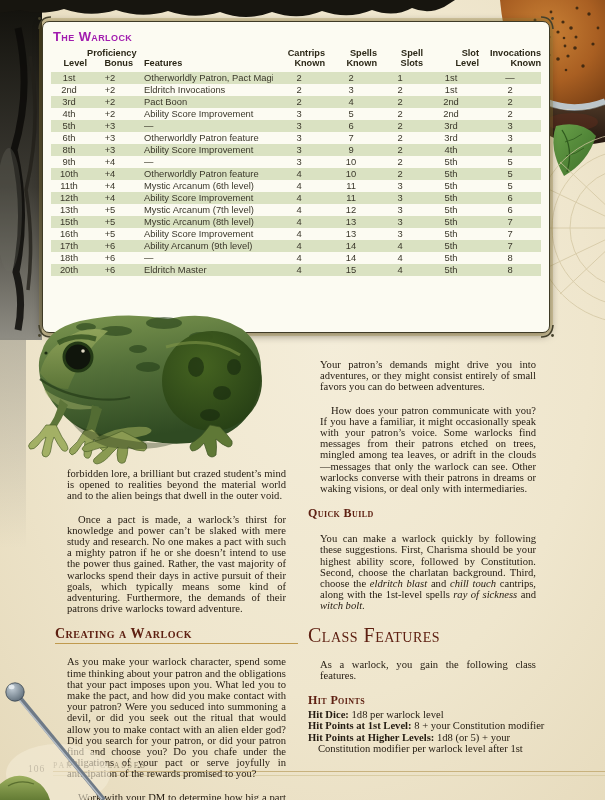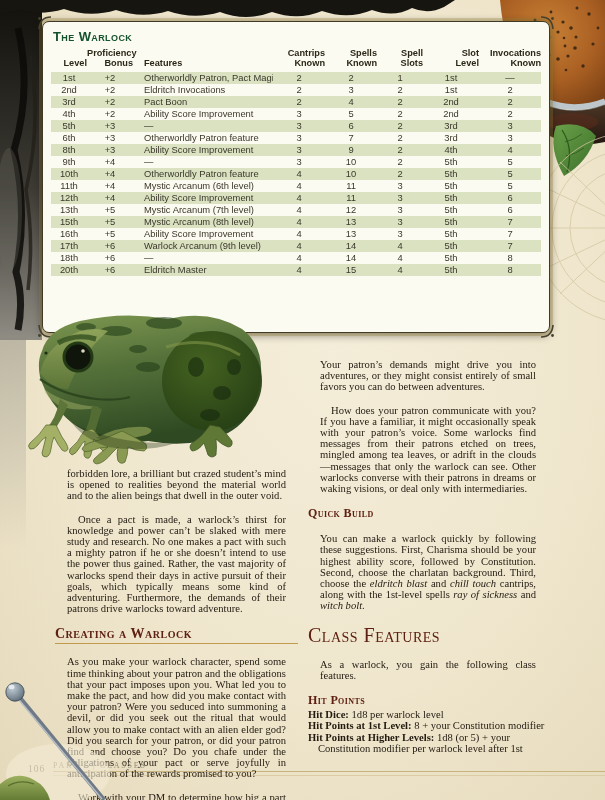--- a/index.html
+++ b/index.html
@@ -17,21 +17,21 @@
   .table-panel{position:absolute;left:42px;top:21px;width:508px;height:312px;box-sizing:border-box;
     background:#fcfbf2;border:1.4px solid #3e3a26;border-radius:7px;
     box-shadow:0 0 0 3px rgba(148,128,56,.30), 0 2px 9px rgba(25,18,6,.5);
     padding:5px 8px 0 8px;z-index:2;}
   .curl{position:absolute;width:16px;height:16px;z-index:3;}
   .curl.tl{left:-7px;top:-7px;}
   .curl.tr{right:-7px;top:-7px;transform:scaleX(-1);}
   .curl.bl{left:-7px;bottom:-7px;transform:scaleY(-1);}
   .curl.br{right:-7px;bottom:-7px;transform:scale(-1,-1);}
   .table-title{margin:2px 0 4px 2px;font-family:"Liberation Sans",sans-serif;
-    font-variant:small-caps;font-weight:bold;font-size:13px;letter-spacing:.4px;color:#14532d;}
+    font-variant:small-caps;font-weight:bold;font-size:13px;letter-spacing:.4px;color:#a21caf;}
   table.cls{border-collapse:collapse;table-layout:fixed;width:490px;
     font-family:"Liberation Sans",sans-serif;font-size:9.4px;color:#3b382b;}
   th{font-weight:bold;font-size:9.2px;line-height:10px;vertical-align:bottom;
     padding:0 0 4px 0;color:#2c2818;text-align:right;}
   th span{display:block;}
   th.h-feat,td.c2{text-align:left;padding-left:11px;}
   td{height:12px;line-height:12px;padding:0;text-align:center;white-space:nowrap;overflow:hidden;}
   tbody tr:nth-child(odd){background:#dae2c2;}
 
   
@@ -347,21 +347,21 @@
             <td class="c2">Ability Score Improvement</td>
             <td class="c3">4</td>
             <td class="c4">13</td>
             <td class="c5">3</td>
             <td class="c6">5th</td>
             <td class="c7">7</td>
           </tr>
           <tr>
             <td class="c0">17th</td>
             <td class="c1">+6</td>
-            <td class="c2">Warlock Arcanum (9th level)</td>
+            <td class="c2">Ability Arcanum (9th level)</td>
             <td class="c3">4</td>
             <td class="c4">14</td>
             <td class="c5">4</td>
             <td class="c6">5th</td>
             <td class="c7">7</td>
           </tr>
           <tr>
             <td class="c0">18th</td>
             <td class="c1">+6</td>
             <td class="c2">—</td>

